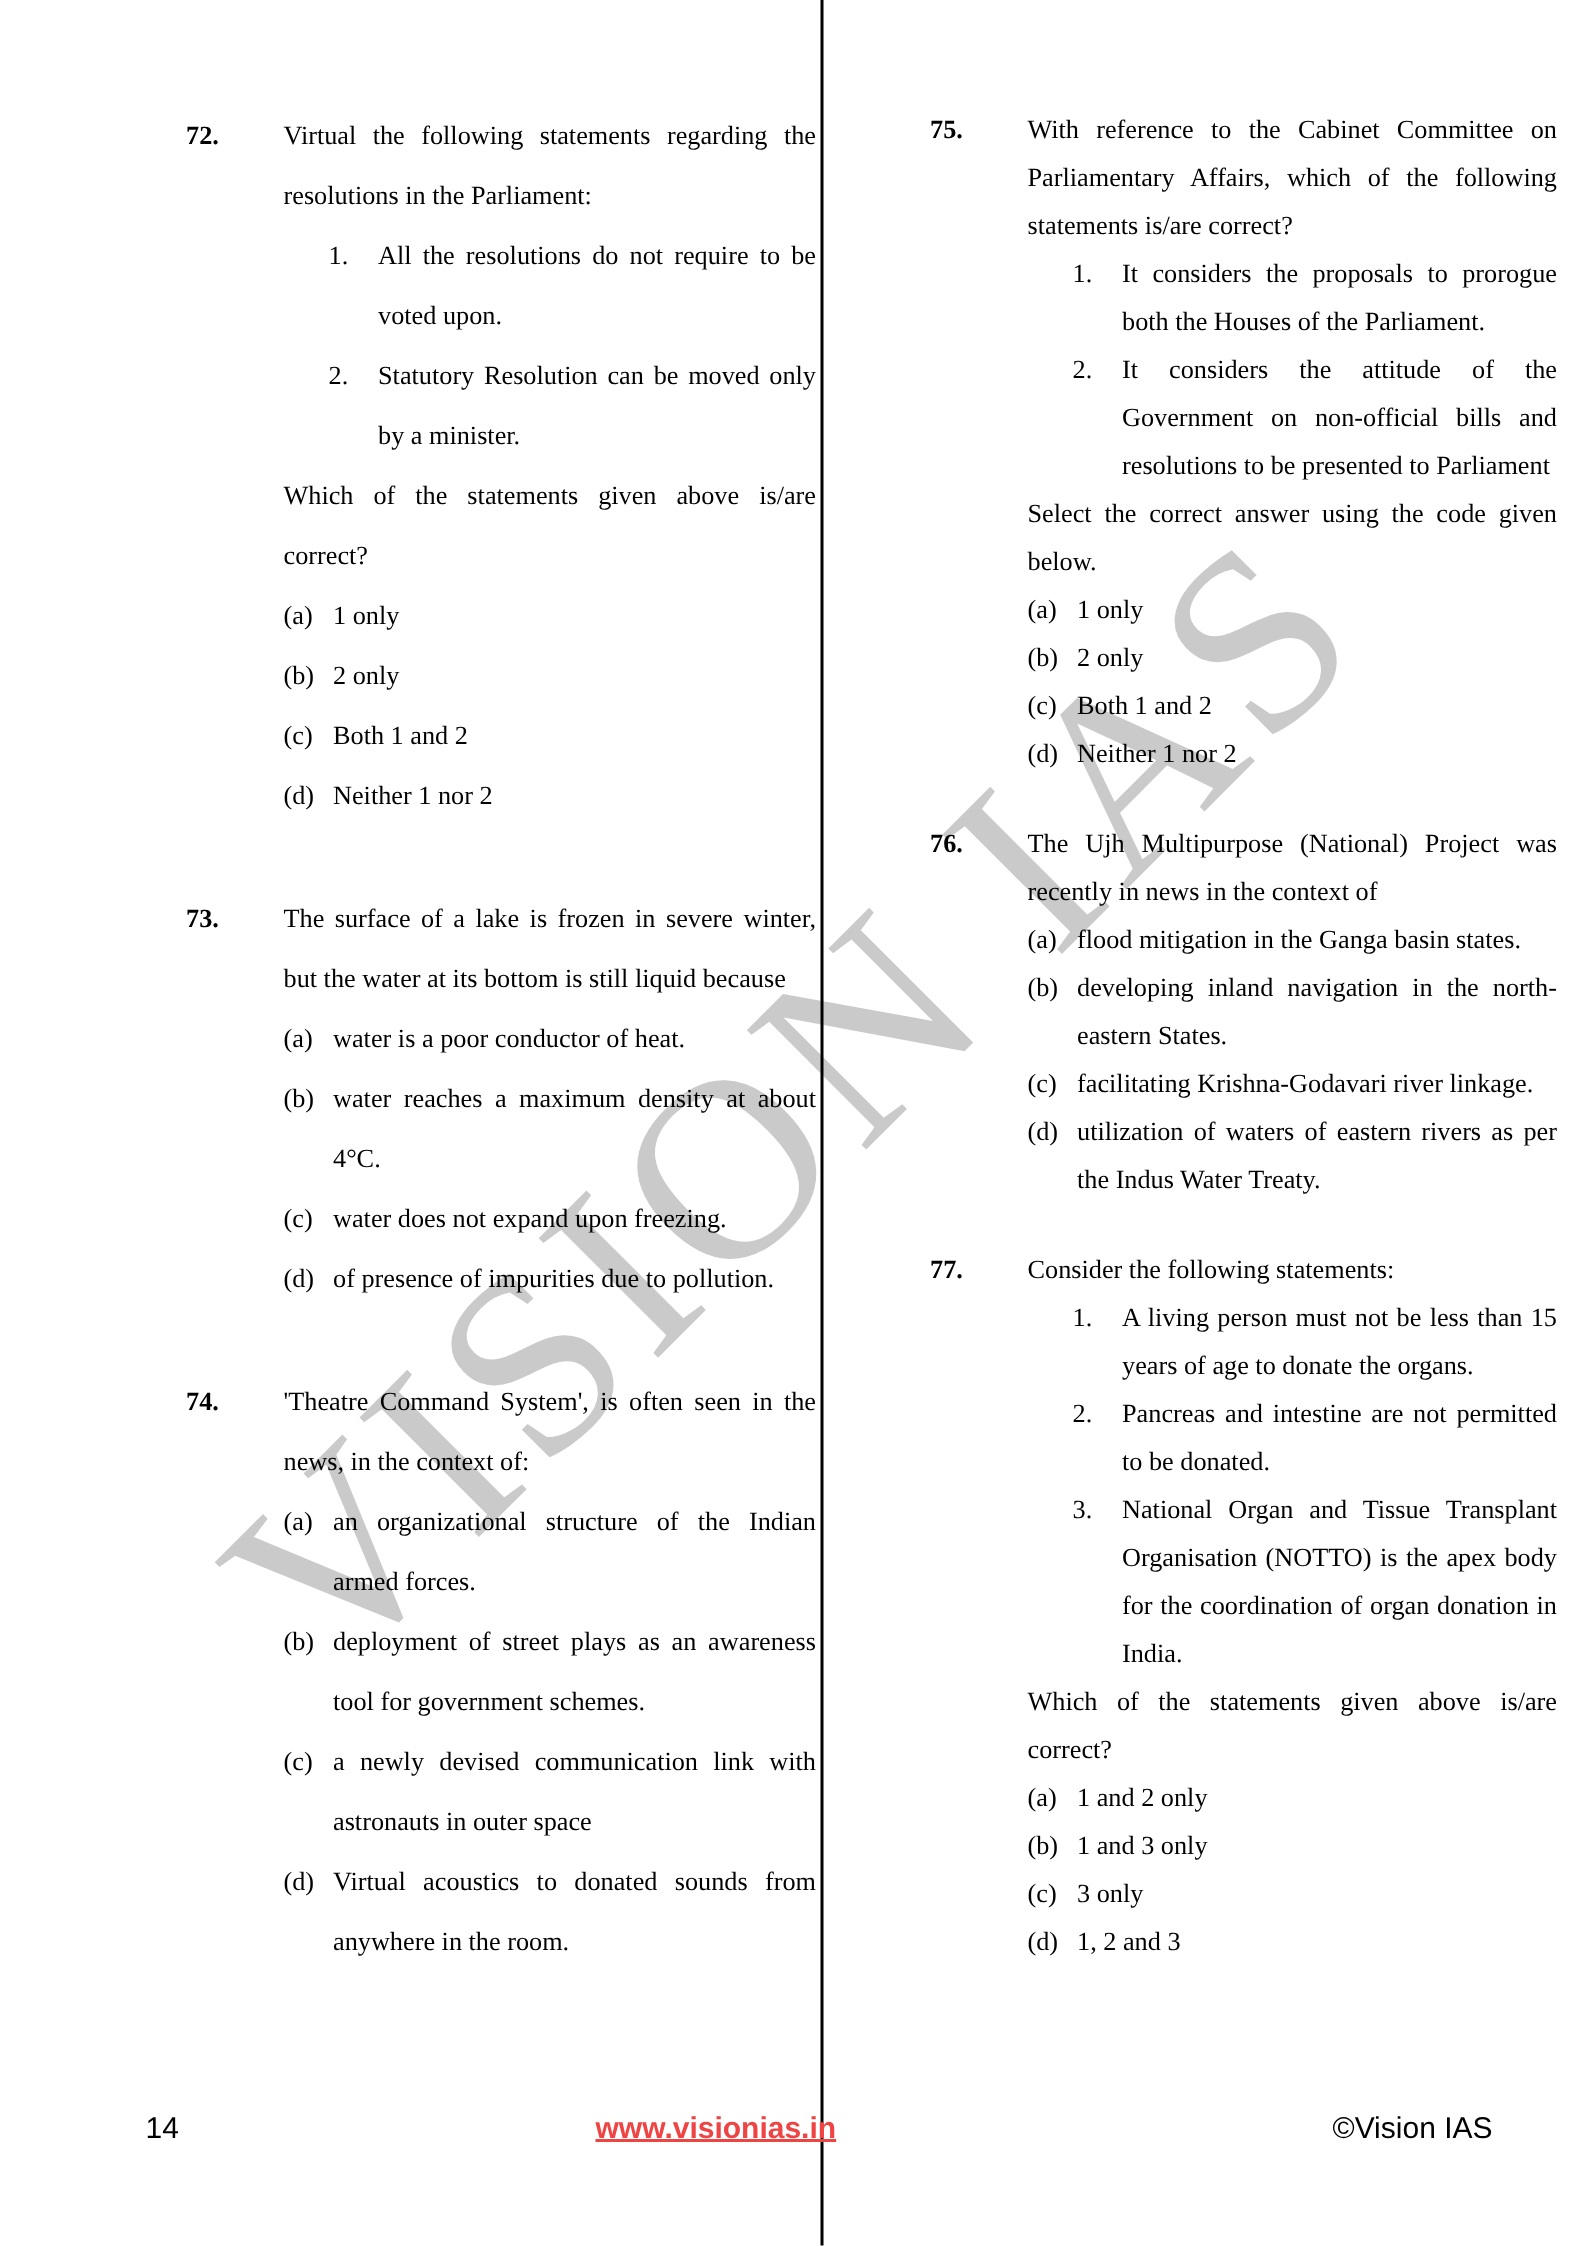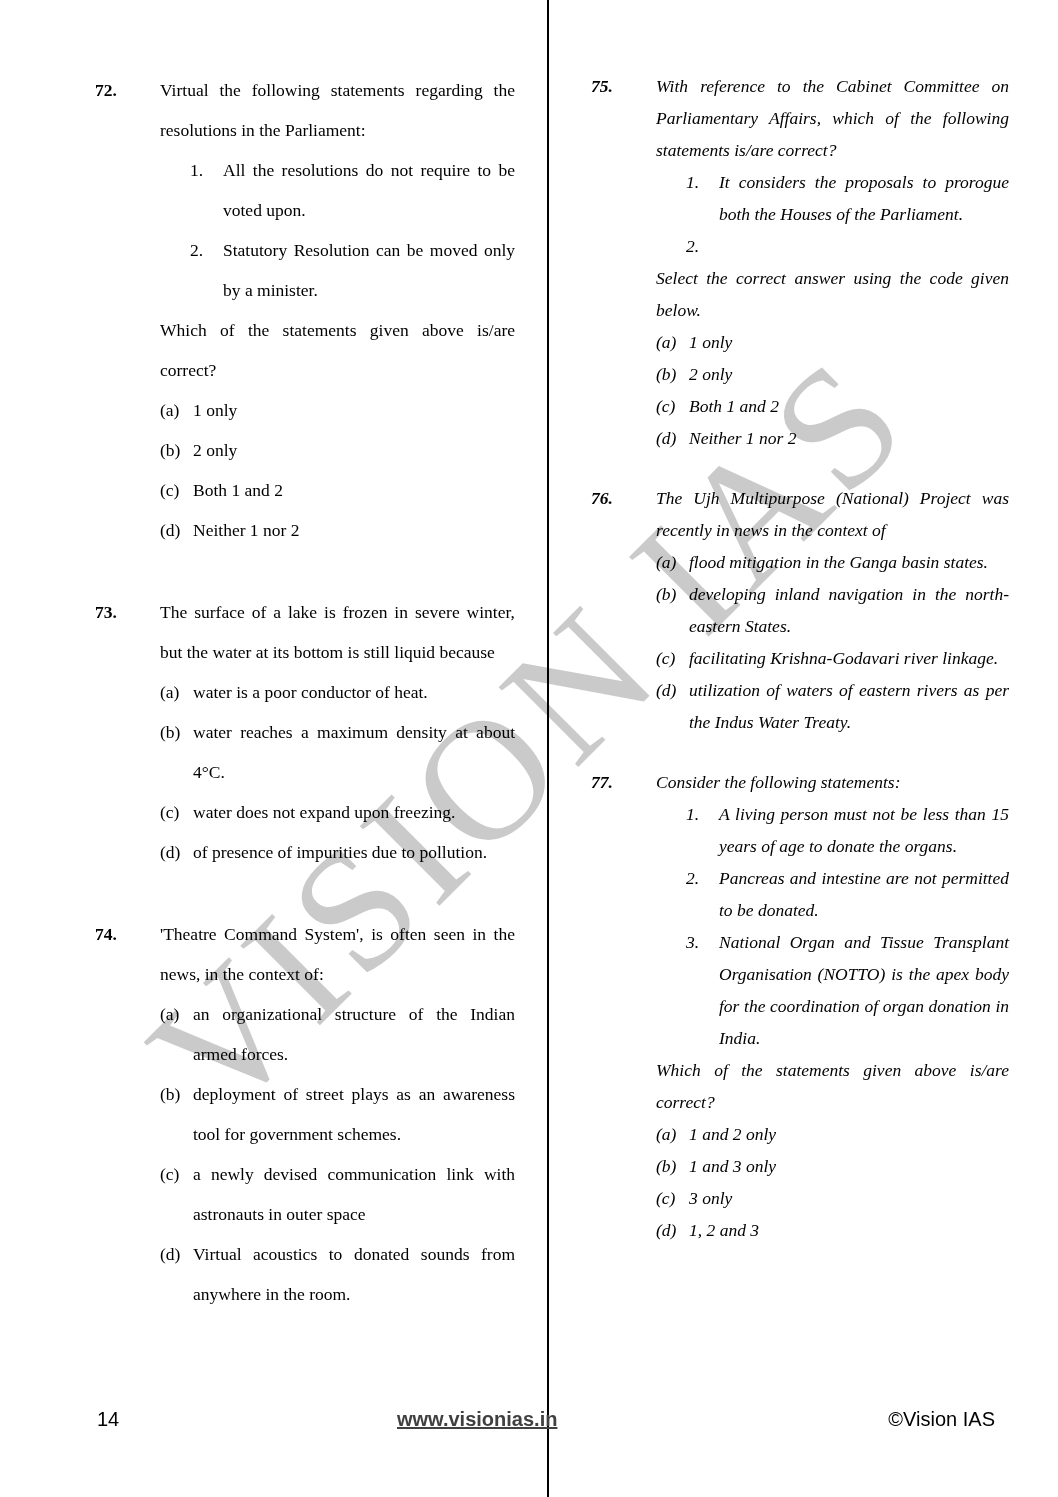--- a/index.html
+++ b/index.html
@@ -15,41 +15,41 @@
     transform:translate(-50%,-50%) rotate(-45deg);
     font-size:172px; letter-spacing:8px; white-space:nowrap;
     color:rgba(90,90,90,0.32);
     font-family:"Liberation Serif", serif;
     z-index:0; pointer-events:none;
   }
   .divider {
     position:absolute; left:547px; top:0;
     width:2px; height:1497px; background:#000; z-index:1;
   }
-  .columns { position:absolute; left:0; top:70px; width:1058px; display:flex; z-index:2; }
+  .columns { position:absolute; left:0; top:70px; width:1058px; display:flex; z-index:2;padding-left:29px; }
   .column { font-size:17.5px; }
   .col-left  { width:420px; margin-left:95px; line-height:40px; }
-  .col-right { width:418px; margin-left:76px; line-height:32px;font-style:italic; }
+  .col-right { width:418px; margin-left:76px; line-height:32px; }
   .question { display:flex; margin-bottom:42px; }
   .col-right .question { margin-bottom:28px; }
   .qnum { flex:none; width:65px; font-weight:bold; }
   .qbody { flex:1; min-width:0; }
   .part { text-align:justify; }
   .part.item, .part.option { display:flex; text-align:left; }
   .part.item { padding-left:30px; }
   .part .label { flex:none; width:33px; }
   .part .ptext { flex:1; text-align:justify; }
   .footer {
     position:absolute; left:95px; right:63px; top:1408px; height:24px;
     font-family:"Liberation Sans", sans-serif; font-size:20px; z-index:2;
   }
   .footer .pagenum { position:absolute; left:2px; top:0; }
   .footer .weblink {
     position:absolute; left:302px; top:0;
-    color:#404040; font-weight:bold; text-decoration:underline; cursor:pointer;
+    color:#ef4444; font-weight:bold; text-decoration:underline; cursor:pointer;
   }
   .footer .copyright { position:absolute; right:0; top:0; }
 </style>
 </head>
 <body>
 
 <div class="page-root">
   <div class="watermark">VISION IAS</div>
   <div class="divider"></div>
 
@@ -135,20 +135,21 @@
         <div class="question">
           <div class="qnum">75.</div>
           <div class="qbody">
             <div class="part stem">With reference to the Cabinet Committee on Parliamentary Affairs, which of the following statements is/are correct?</div>
             <div class="part item">
               <span class="label">1.</span>
               <span class="ptext">It considers the proposals to prorogue both the Houses of the Parliament.</span>
             </div>
             <div class="part item">
               <span class="label">2.</span>
+              <span class="ptext">It considers the attitude of the Government on non-official bills and resolutions to be presented to Parliament</span>
             </div>
             <div class="part stem">Select the correct answer using the code given below.</div>
             <div class="part option">
               <span class="label">(a)</span>
               <span class="ptext">1 only</span>
             </div>
             <div class="part option">
               <span class="label">(b)</span>
               <span class="ptext">2 only</span>
             </div>

